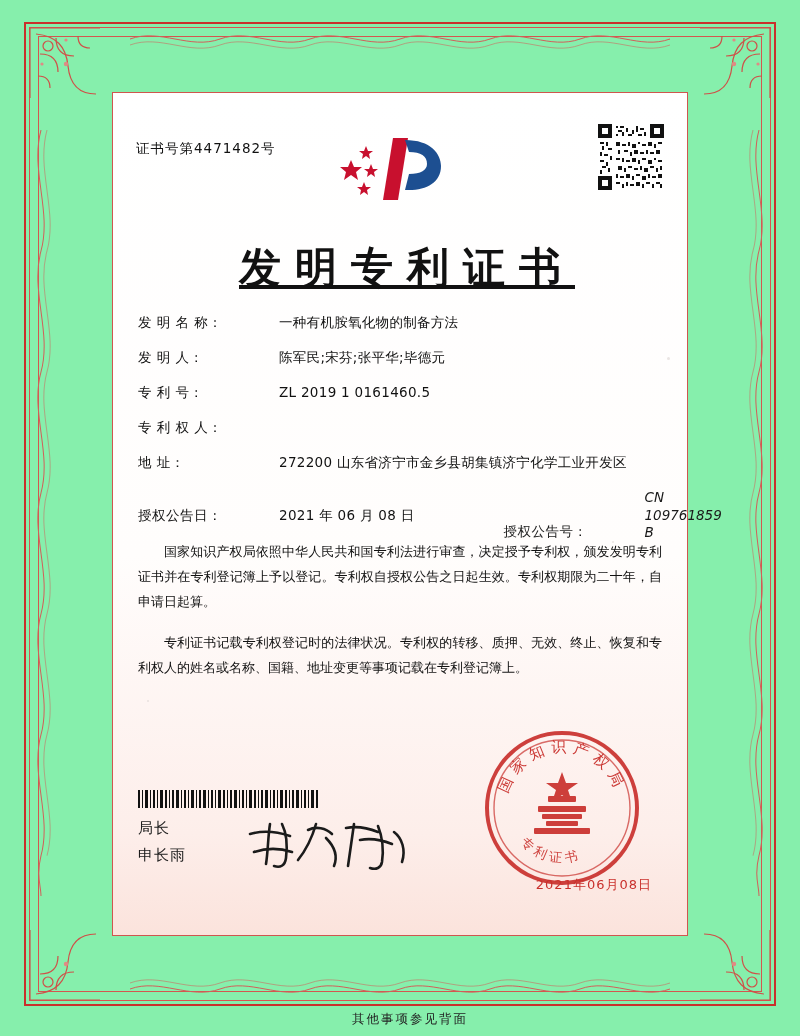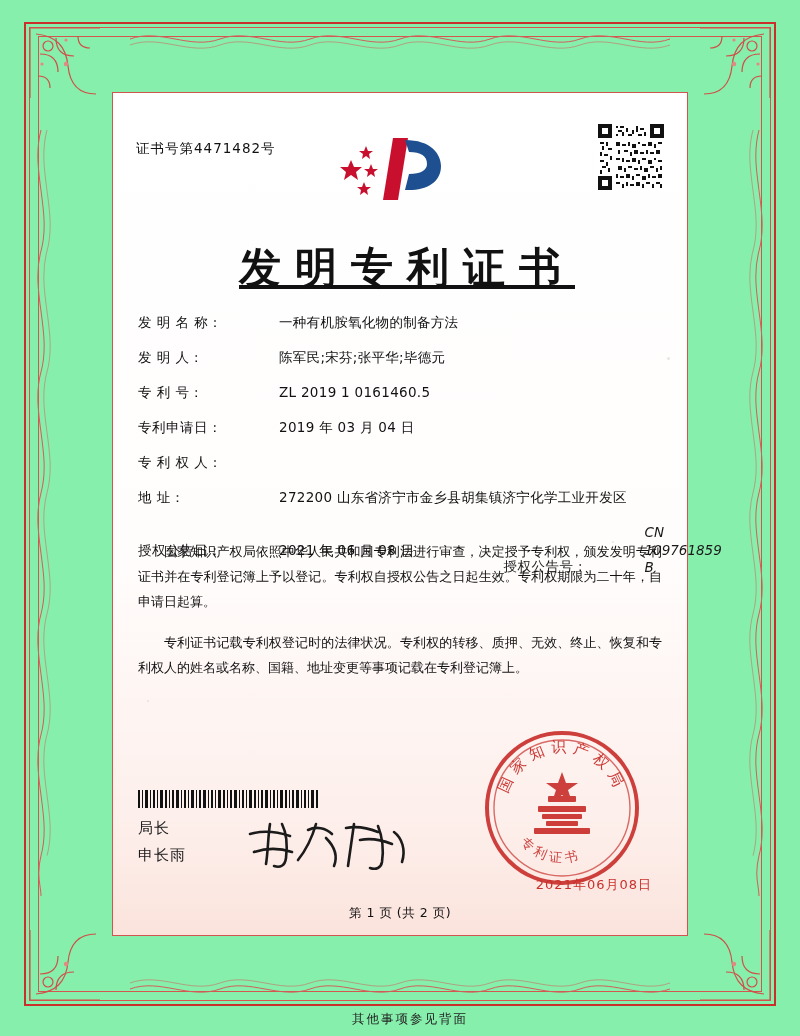--- a/index.html
+++ b/index.html
@@ -466,24 +466,20 @@
       </div>
       <div class="field-row">
         <div class="f-label">发 明 人：</div>
         <div class="f-value">陈军民;宋芬;张平华;毕德元</div>
       </div>
       <div class="field-row">
         <div class="f-label">专 利 号：</div>
         <div class="f-value">ZL 2019 1 0161460.5</div>
       </div>
       <div class="field-row">
-        <div class="f-label">专利申请日：</div>
-        <div class="f-value">2019 年 03 月 04 日</div>
-      </div>
-      <div class="field-row">
         <div class="f-label">专 利 权 人：</div>
       </div>
       <div class="field-row">
         <div class="f-label">地 址：</div>
         <div class="f-value">272200 山东省济宁市金乡县胡集镇济宁化学工业开发区</div>
       </div>
       <div class="field-row dual">
         <div class="f-label">授权公告日：</div>
         <div class="f-value">2021 年 06 月 08 日</div>
         <div class="f-label2">授权公告号：</div>
@@ -596,21 +592,20 @@
           <textPath href="#arcTop" startOffset="8%">国家知识产权局</textPath>
         </text>
         <text font-family="DejaVu Sans, sans-serif" font-size="13" fill="#c9302c" letter-spacing="4" opacity=".9">
           <textPath href="#arcBottom" startOffset="22%">专利证书</textPath>
         </text>
       </svg>
     </div>
 
     <div class="seal-date">2021年06月08日</div>
 
-    <div class="page-no">第 1 页 (共 2 页)</div>
   </div>
 
   <div class="footnote">其他事项参见背面</div>
 
   <div class="speck" style="left:667px; top:357px; width:3px; height:3px;"></div>
   <div class="speck" style="left:147px; top:700px; width:2px; height:2px;"></div>
   <div class="speck" style="left:612px; top:541px; width:2px; height:2px;"></div>
 </div>
 
 </body></html>

